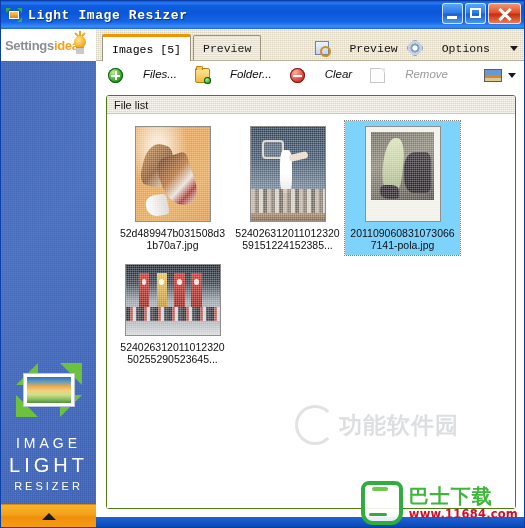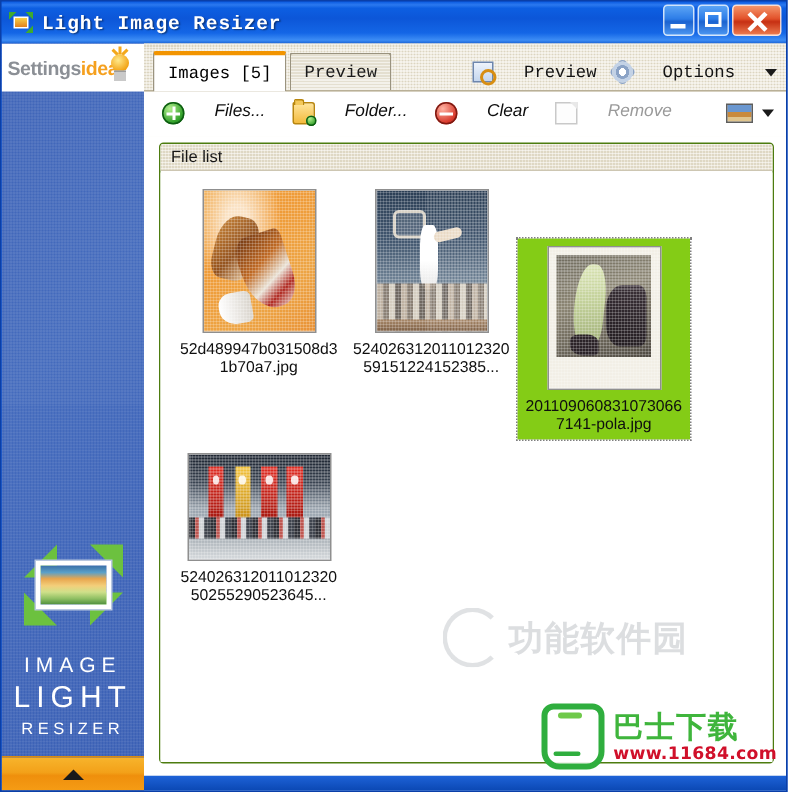--- a/index.html
+++ b/index.html
@@ -495,22 +495,21 @@
     width: 115px;
     padding: 5px 3px 4px 3px;
     box-sizing: border-box;
     display: flex;
     flex-direction: column;
     align-items: center;
     margin-bottom: 4px;
   }
   .thumbcell.selected {
     outline: 1px dotted #7f7f7f;
-    background: #84cc16;
-    margin-top: 38px;
+    background: #7dd3fc;
   }
   .thumbframe {
     width: 76px; height: 96px;
     border: 1px solid #8f8f8f;
     background: #ffffff;
     box-sizing: border-box;
     display: flex;
     align-items: center;
     justify-content: center;
     overflow: hidden;
@@ -718,21 +717,21 @@
   .wm-cn-text {
     font-family: "DejaVu Sans", sans-serif;
     font-size: 23px;
     font-weight: bold;
     color: #8e949c;
     letter-spacing: 1px;
     white-space: nowrap;
   }
   .wm-brand {
     position: absolute;
-    right: 6px; bottom: 14px;
+    right: 6px; bottom: 2px;
     display: flex;
     align-items: center;
     gap: 6px;
     pointer-events: none;
   }
   .wm-bag {
     width: 34px; height: 36px;
     border: 4px solid #2fae3e;
     border-radius: 8px 8px 12px 12px;
     position: relative;

